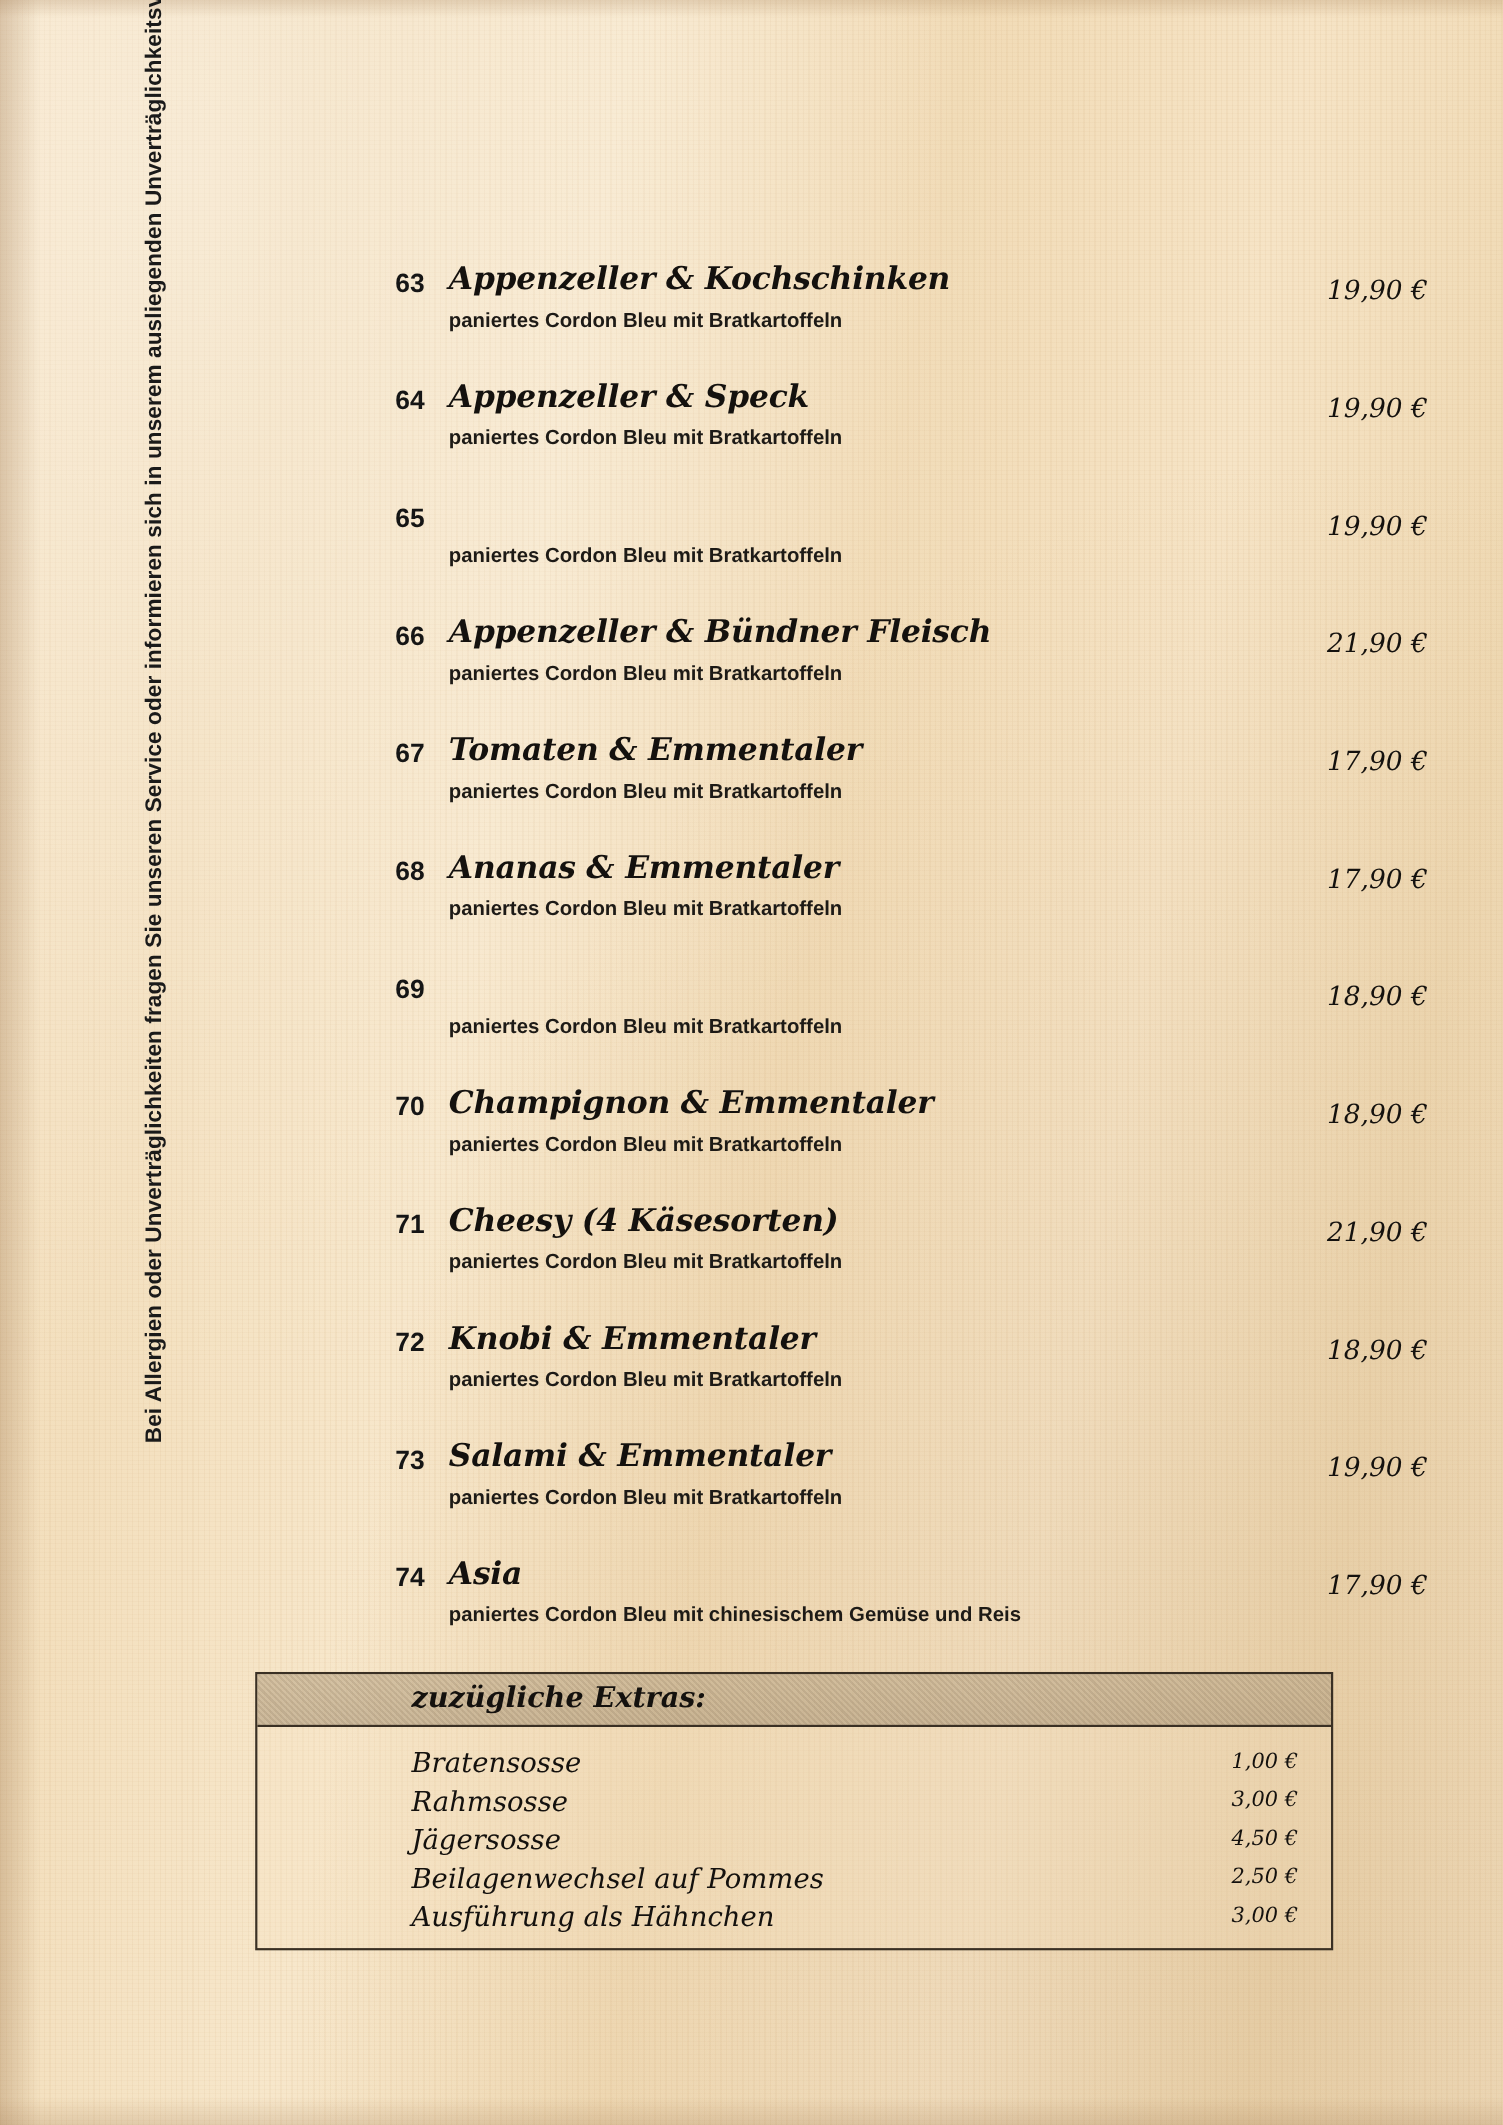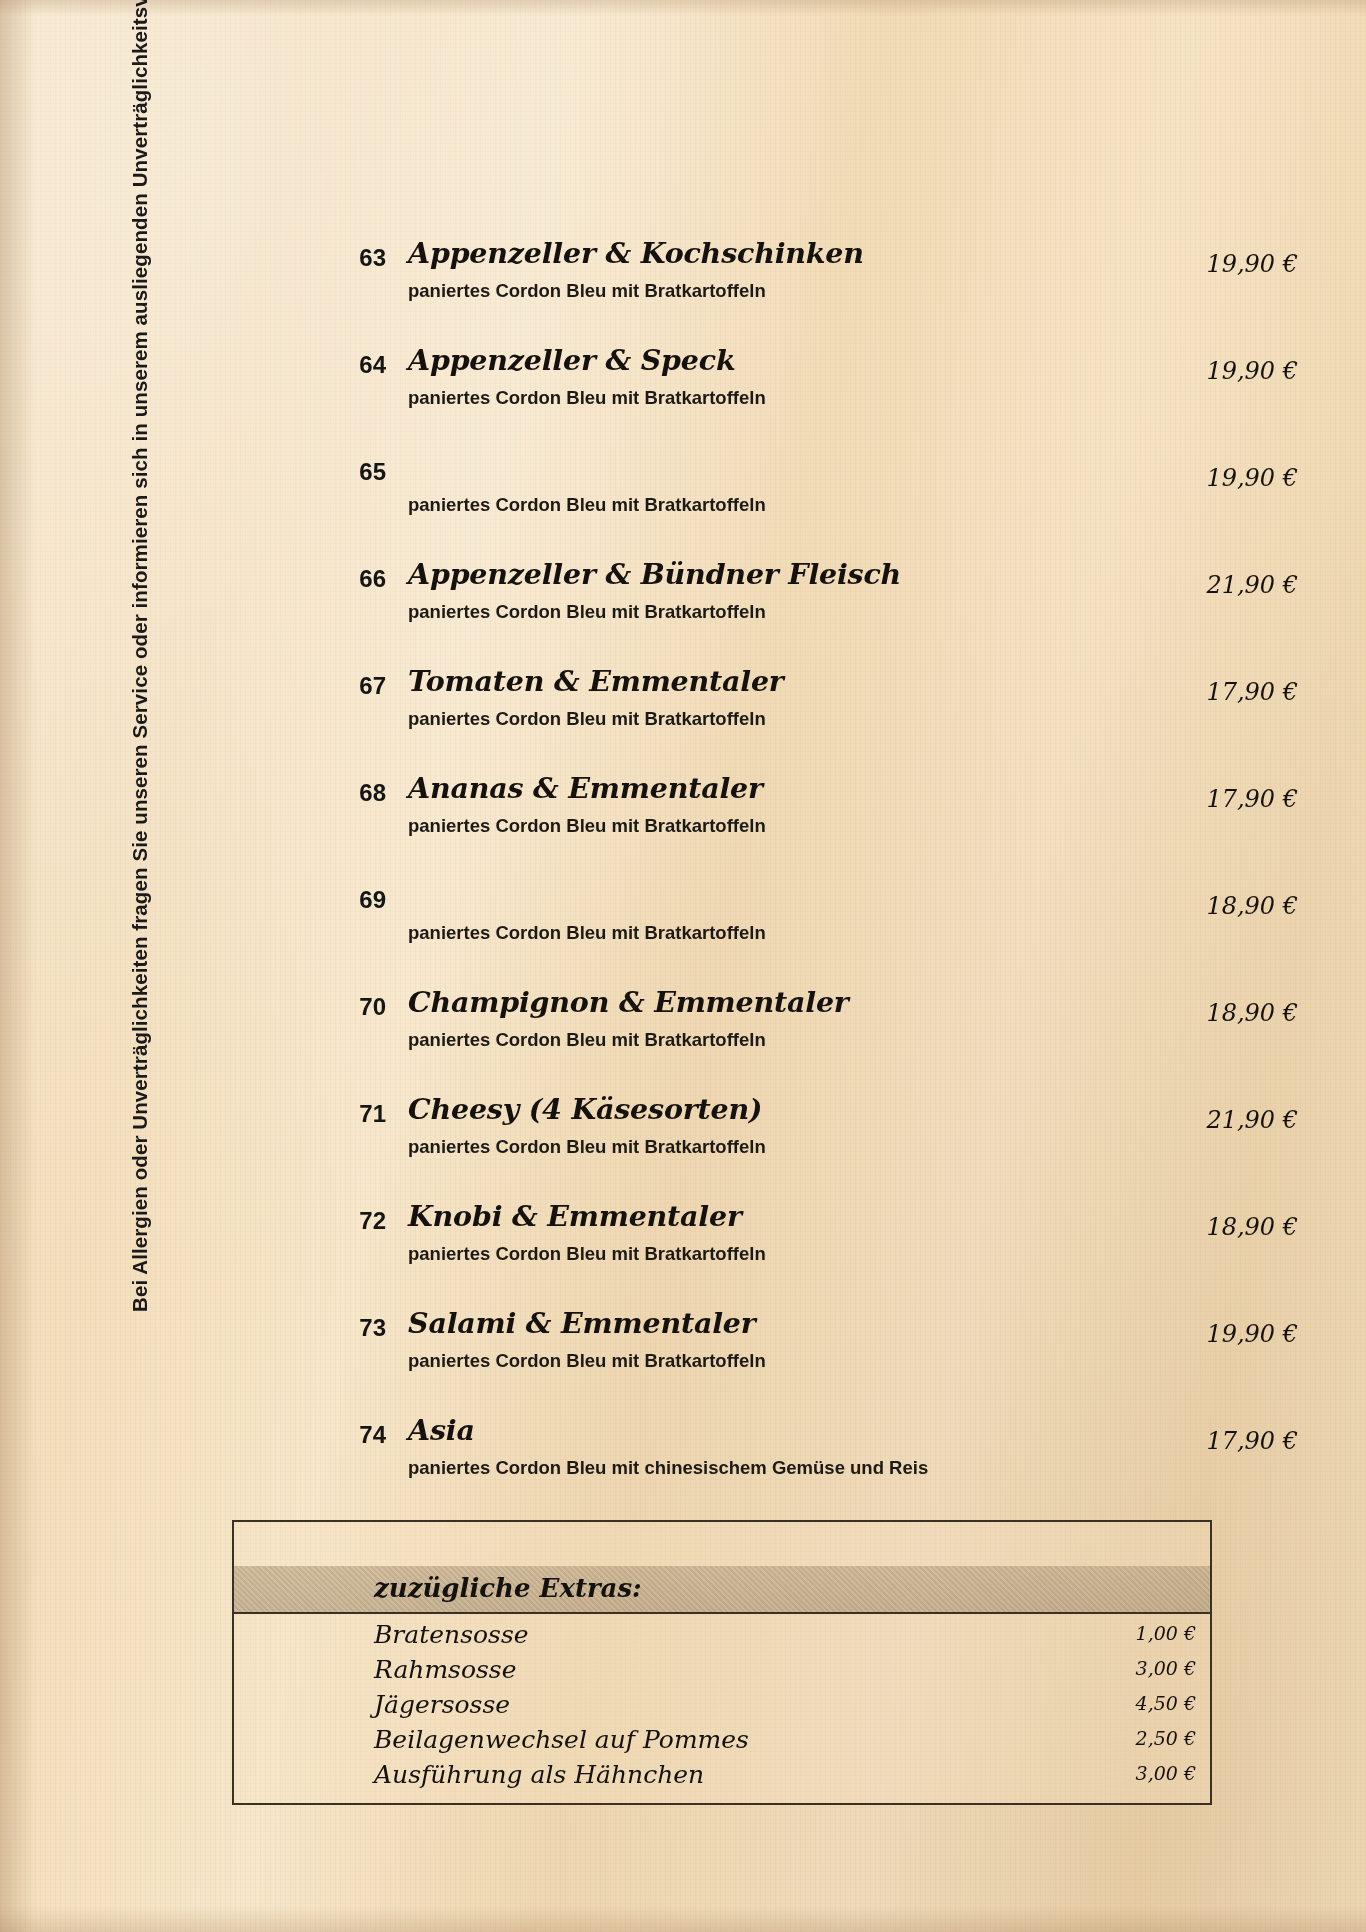--- a/index.html
+++ b/index.html
@@ -172,34 +172,34 @@
     box-sizing: border-box;
     background: rgba(246, 227, 196, 0.25);
   }
   .extras-head {
     height: 46px;
     border-bottom: 2px solid #3a3024;
     background:
       repeating-linear-gradient(45deg, rgba(120,100,75,0.16) 0 2px, rgba(255,255,255,0) 2px 4px),
       linear-gradient(180deg, rgba(185,165,133,0.55), rgba(170,150,120,0.55));
     position: relative;
-    margin-top: 44px;
   }
   .extras-head span {
     position: absolute;
     left: 140px;
     top: 7px;
     font-family: "DejaVu Serif", serif;
     font-style: italic;
     font-weight: 700;
     font-size: 26px;
     color: #14110e;
   }
   .extras-body {
-    padding: 6px 0 8px 0;
+    padding: 6px 16px 8px 0;
+    margin-top: 12px;
   }
   .extra-row {
     position: relative;
     height: 35px;
   }
   .extra-row .label {
     position: absolute;
     left: 140px;
     top: 0;
     font-family: "DejaVu Serif", serif;

